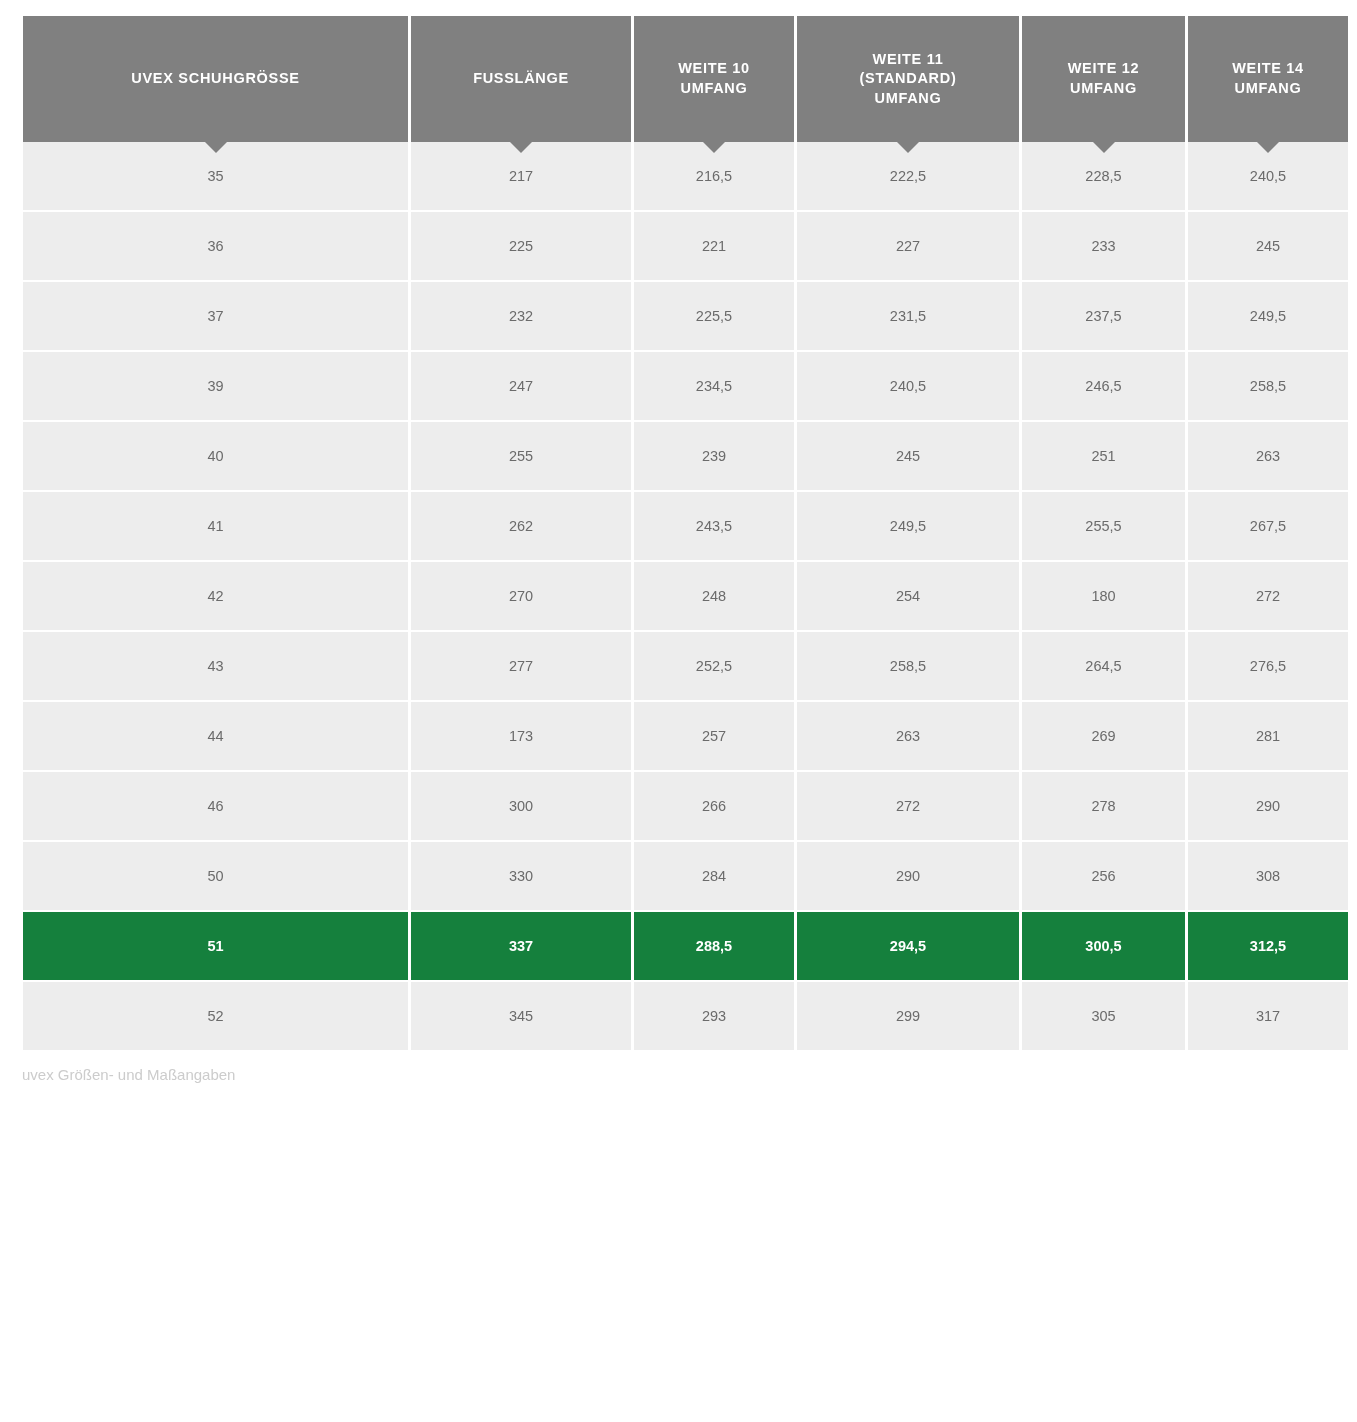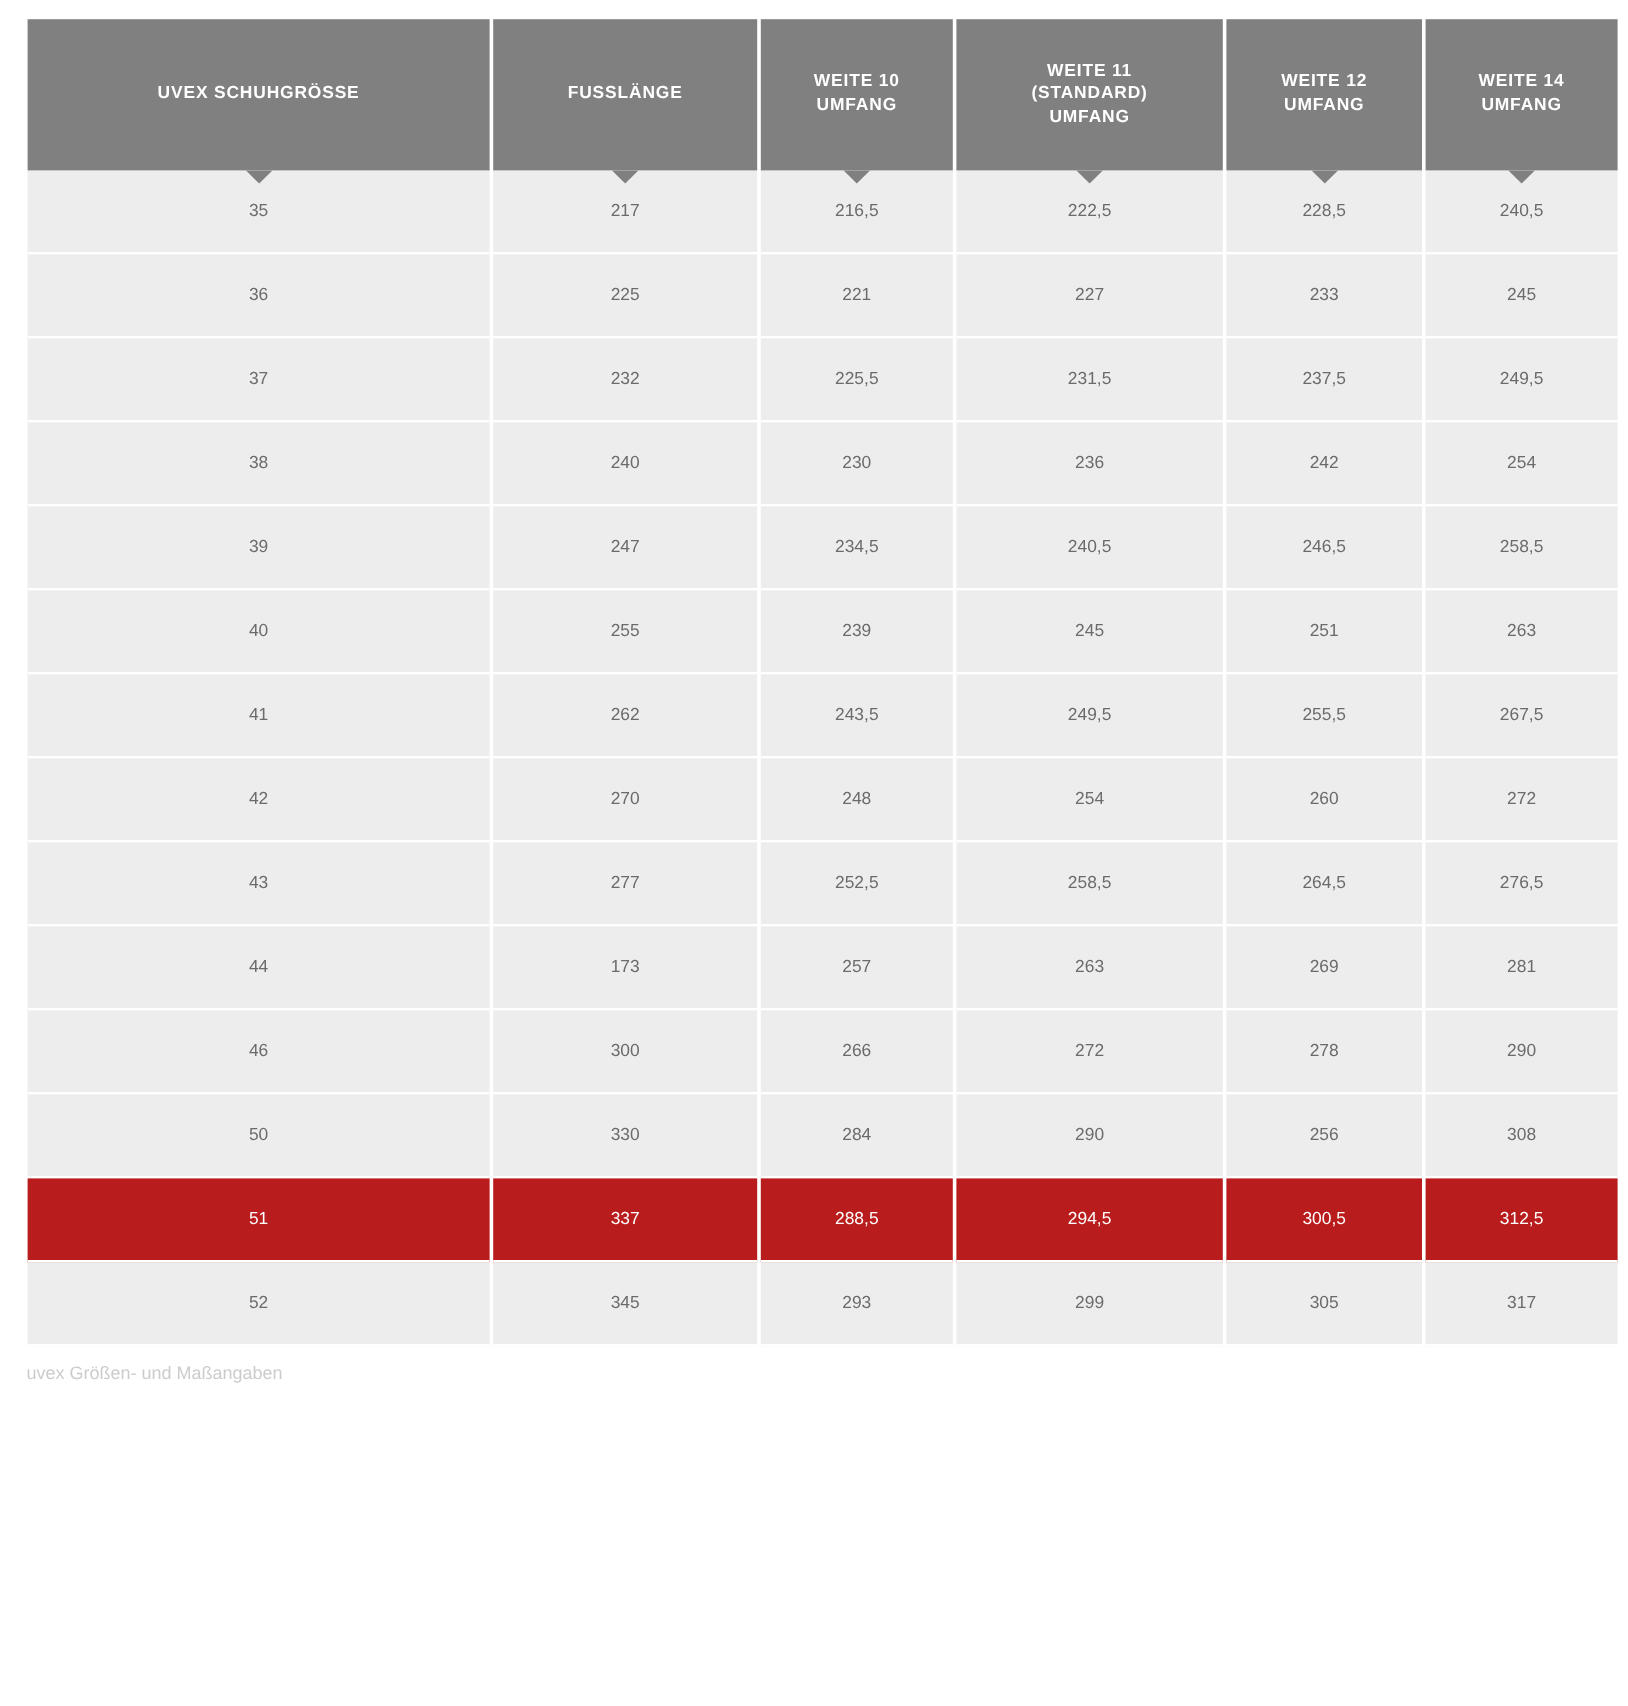--- a/index.html
+++ b/index.html
@@ -72,21 +72,21 @@
     padding: 0 4px;
     border-bottom: 2px solid #ffffff;
     font-weight: normal;
   }
   tbody tr.highlight td {
     background: #f47b20;
     background: #f57c00;
     color: #ffffff;
     border-bottom: 2px solid #ffffff;
   }
-  tbody tr.highlight td { background: #b91c1c; }
+  tbody tr.highlight td { background: #15803d; font-weight: bold; }
 
   .footnote {
     margin-top: 14px;
     padding-left: 2px;
     font-size: 15px;
     color: #cccccc;
     font-family: "Liberation Sans", sans-serif;
   }
 </style>
 </head>
@@ -154,28 +154,20 @@
         </tr>
         <tr>
           <td>37</td>
           <td>232</td>
           <td>225,5</td>
           <td>231,5</td>
           <td>237,5</td>
           <td>249,5</td>
         </tr>
         <tr>
-          <td>38</td>
-          <td>240</td>
-          <td>230</td>
-          <td>236</td>
-          <td>242</td>
-          <td>254</td>
-        </tr>
-        <tr>
           <td>39</td>
           <td>247</td>
           <td>234,5</td>
           <td>240,5</td>
           <td>246,5</td>
           <td>258,5</td>
         </tr>
         <tr>
           <td>40</td>
           <td>255</td>
@@ -190,21 +182,21 @@
           <td>243,5</td>
           <td>249,5</td>
           <td>255,5</td>
           <td>267,5</td>
         </tr>
         <tr>
           <td>42</td>
           <td>270</td>
           <td>248</td>
           <td>254</td>
-          <td>260</td>
+          <td>180</td>
           <td>272</td>
         </tr>
         <tr>
           <td>43</td>
           <td>277</td>
           <td>252,5</td>
           <td>258,5</td>
           <td>264,5</td>
           <td>276,5</td>
         </tr>

